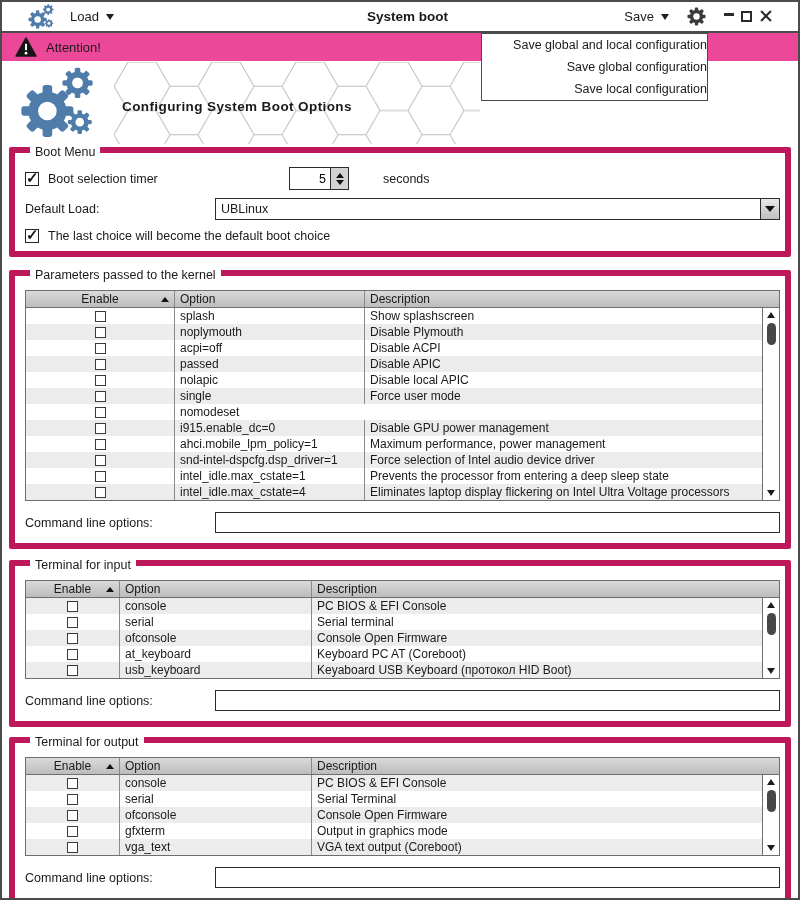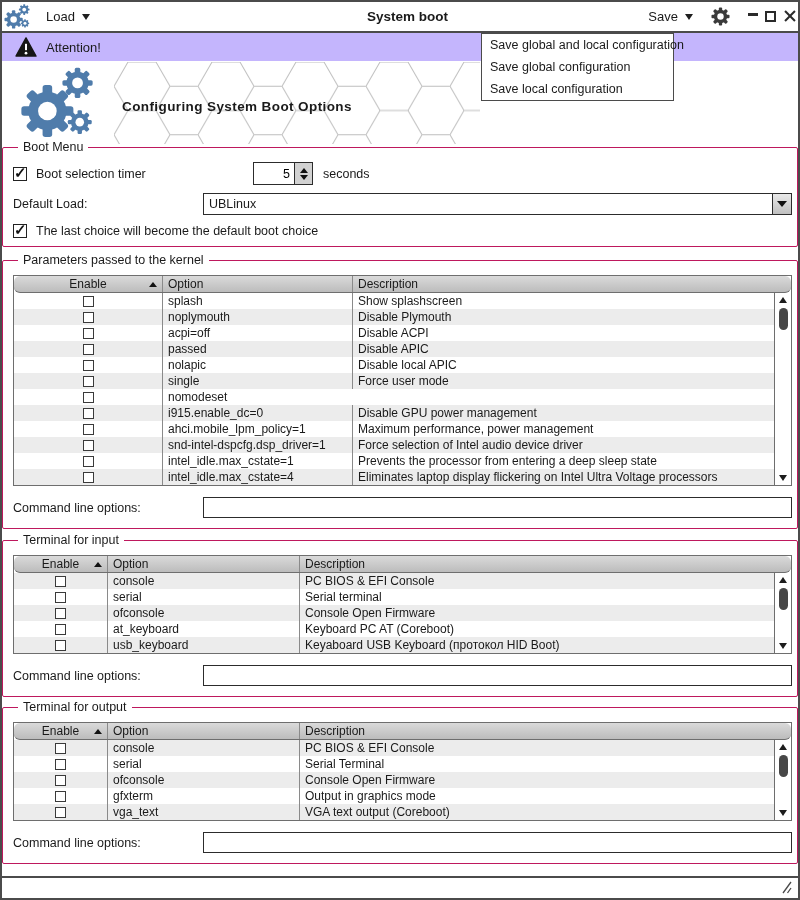--- a/index.html
+++ b/index.html
@@ -10,62 +10,62 @@
     color:#1a1a1a; background:#888;
   }
   .window {
     width:800px; height:900px;
     border:2px solid #4b4b4b; background:#fff;
     position:relative; display:flex; flex-direction:column; overflow:hidden;
   }
   
   .titlebar {
     height:31px; flex:0 0 31px; border-bottom:2px solid #4b4b4b;
-    display:flex; align-items:center; padding:0 2px; position:relative; background:#fff;
+    display:flex; align-items:center; padding:0 26px; position:relative; background:#fff;
   }
   .tb-left { display:flex; align-items:center; gap:16px; z-index:2; }
   .tb-center {
     position:absolute; left:15px; right:0; text-align:center;
     font-weight:bold; font-size:13.5px; z-index:1;
   }
   .tb-right { margin-left:auto; display:flex; align-items:center; gap:18px; z-index:2; }
   .menu-trigger { display:flex; align-items:center; gap:7px; font-size:13px; cursor:default; }
   .caret-down { width:0; height:0; border-left:4.5px solid transparent; border-right:4.5px solid transparent; border-top:6px solid #1f1f1f; }
   .winbtns { display:flex; align-items:center; gap:7px; }
   .btn-min { width:10px; height:0; border-top:3px solid #2a2a2a; margin-top:-4px; }
   .btn-max { width:11px; height:11px; border:2px solid #2a2a2a; background:#fff; }
   .btn-close { width:13px; height:13px; position:relative; }
   .btn-close::before, .btn-close::after {
     content:""; position:absolute; left:0; top:5px; width:14px; height:2px; background:#2a2a2a;
   }
   .btn-close::before { transform:rotate(45deg); }
   .btn-close::after { transform:rotate(-45deg); }
   
   .banner {
-    height:28px; flex:0 0 28px; background:#c4b5fd;
+    height:28px; flex:0 0 28px; background:#ec4899;
     display:flex; align-items:center; gap:9px; padding-left:13px; font-size:13px;
   }
   
   .dropdown-menu {
-    position:absolute; top:31px; left:479px; width:193px;
-    background:#fff; border:1px solid #4b4b4b; z-index:60;
+    position:absolute; top:31px; left:479px; width:227px;
+    background:#fff; border:1px solid #4b4b4b; z-index:60;text-align:right;
   }
   .dropdown-menu .mi { height:22px; line-height:22px; padding-left:8px; font-size:12.5px; white-space:nowrap; }
   
   .header { height:84px; flex:0 0 84px; position:relative; background:#fff; }
   .logo { position:absolute; left:17px; top:6px; color:#4f7cab; }
   .honeycomb { position:absolute; left:112px; top:1px; }
   .header-title {
     position:absolute; left:120px; top:38px; font-weight:bold; font-size:13.5px;
     letter-spacing:.4px; z-index:2;
   }
   
   .fs {
-    position:relative; border:1px solid #be185d; border-radius:2px;
-    margin:0 0; padding:14px 5px 8px 10px; background:#fff;
+    position:relative; border:6px solid #be185d; border-radius:2px;
+    margin:0 7px; padding:14px 5px 8px 10px; background:#fff;
   }
   .fs-legend {
     position:absolute; top:-8px; left:15px; background:#fff;
     padding:0 5px; font-size:12.5px; line-height:15px;
   }
   .fs-boot   { margin-top:2px; }
   .fs-kernel { margin-top:13px; padding-bottom:10px; }
   .fs-termin { margin-top:11px; padding-bottom:10px; }
   .fs-termout{ margin-top:10px; padding-bottom:10px; }
   .row { display:flex; align-items:center; }
@@ -93,27 +93,27 @@
   
   .select { flex:1; height:22px; border:1.5px solid #2c2c2c; background:#fff; display:flex; align-items:center; }
   .select-text { flex:1; padding-left:5px; font-size:12.5px; }
   .select-btn {
     width:19px; align-self:stretch; border-left:1.5px solid #2c2c2c;
     background:linear-gradient(#e9e9e9,#c0c0c0);
     display:flex; align-items:center; justify-content:center;
   }
   .tri-down-sel { width:0;height:0;border-left:5px solid transparent;border-right:5px solid transparent;border-top:6px solid #111; }
   
-  .bm-row1 { margin-top:0; }
+  .bm-row1 { margin-top:0;gap:24px; }
   .bm-row2 { margin-top:8px; }
   .bm-row3 { margin-top:9px; }
   .seconds { margin-left:10px; }
   
   .table { position:relative; border:1px solid #6e6e6e; font-size:12px; background:#fff; }
-  .thead { display:flex; height:17px; background:linear-gradient(#dadada,#bcbcbc); border-bottom:1px solid #6e6e6e;border-radius:6px; }
+  .thead { display:flex; height:17px; background:linear-gradient(#dadada,#bcbcbc); border-bottom:1px solid #6e6e6e; }
   .th { line-height:16px; font-size:12px; }
   .th-enable { display:flex; align-items:center; justify-content:center; position:relative; }
   .sort-arrow { width:0;height:0;border-left:4px solid transparent;border-right:4px solid transparent;border-bottom:5.5px solid #111; position:absolute; right:5px; top:6px; }
   .th-option, .th-desc, .cell-option, .cell-desc { border-left:1px solid #8a8a8a; padding-left:5px; }
   .th-desc, .cell-desc { flex:1; }
   .trow { display:flex; height:16px; align-items:center; background:#fff; }
   .trow.even { background:#ececec; }
   .cell { height:16px; line-height:16px; white-space:nowrap; overflow:hidden; }
   .cell-enable { display:flex; align-items:center; justify-content:center; }
   .tbl-kernel .th-enable, .tbl-kernel .cell-enable { width:148px; flex:0 0 148px; }

